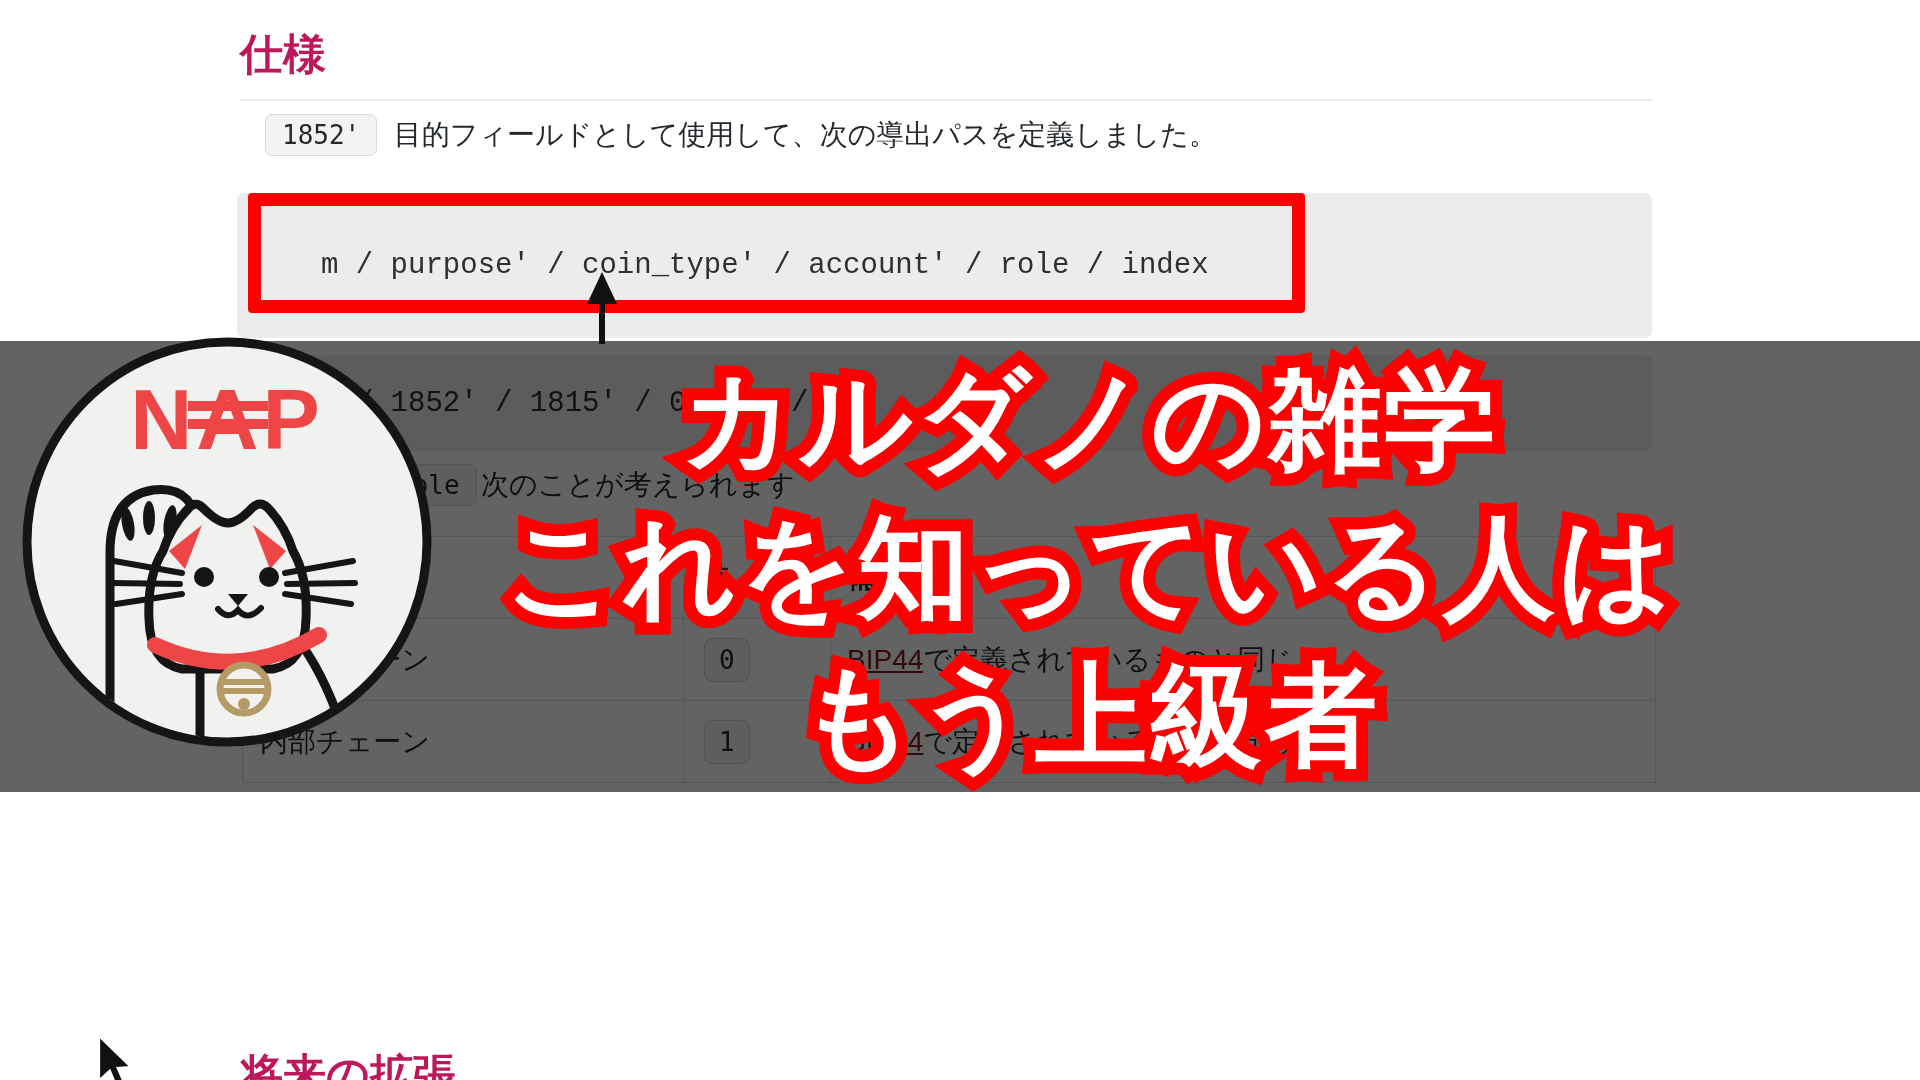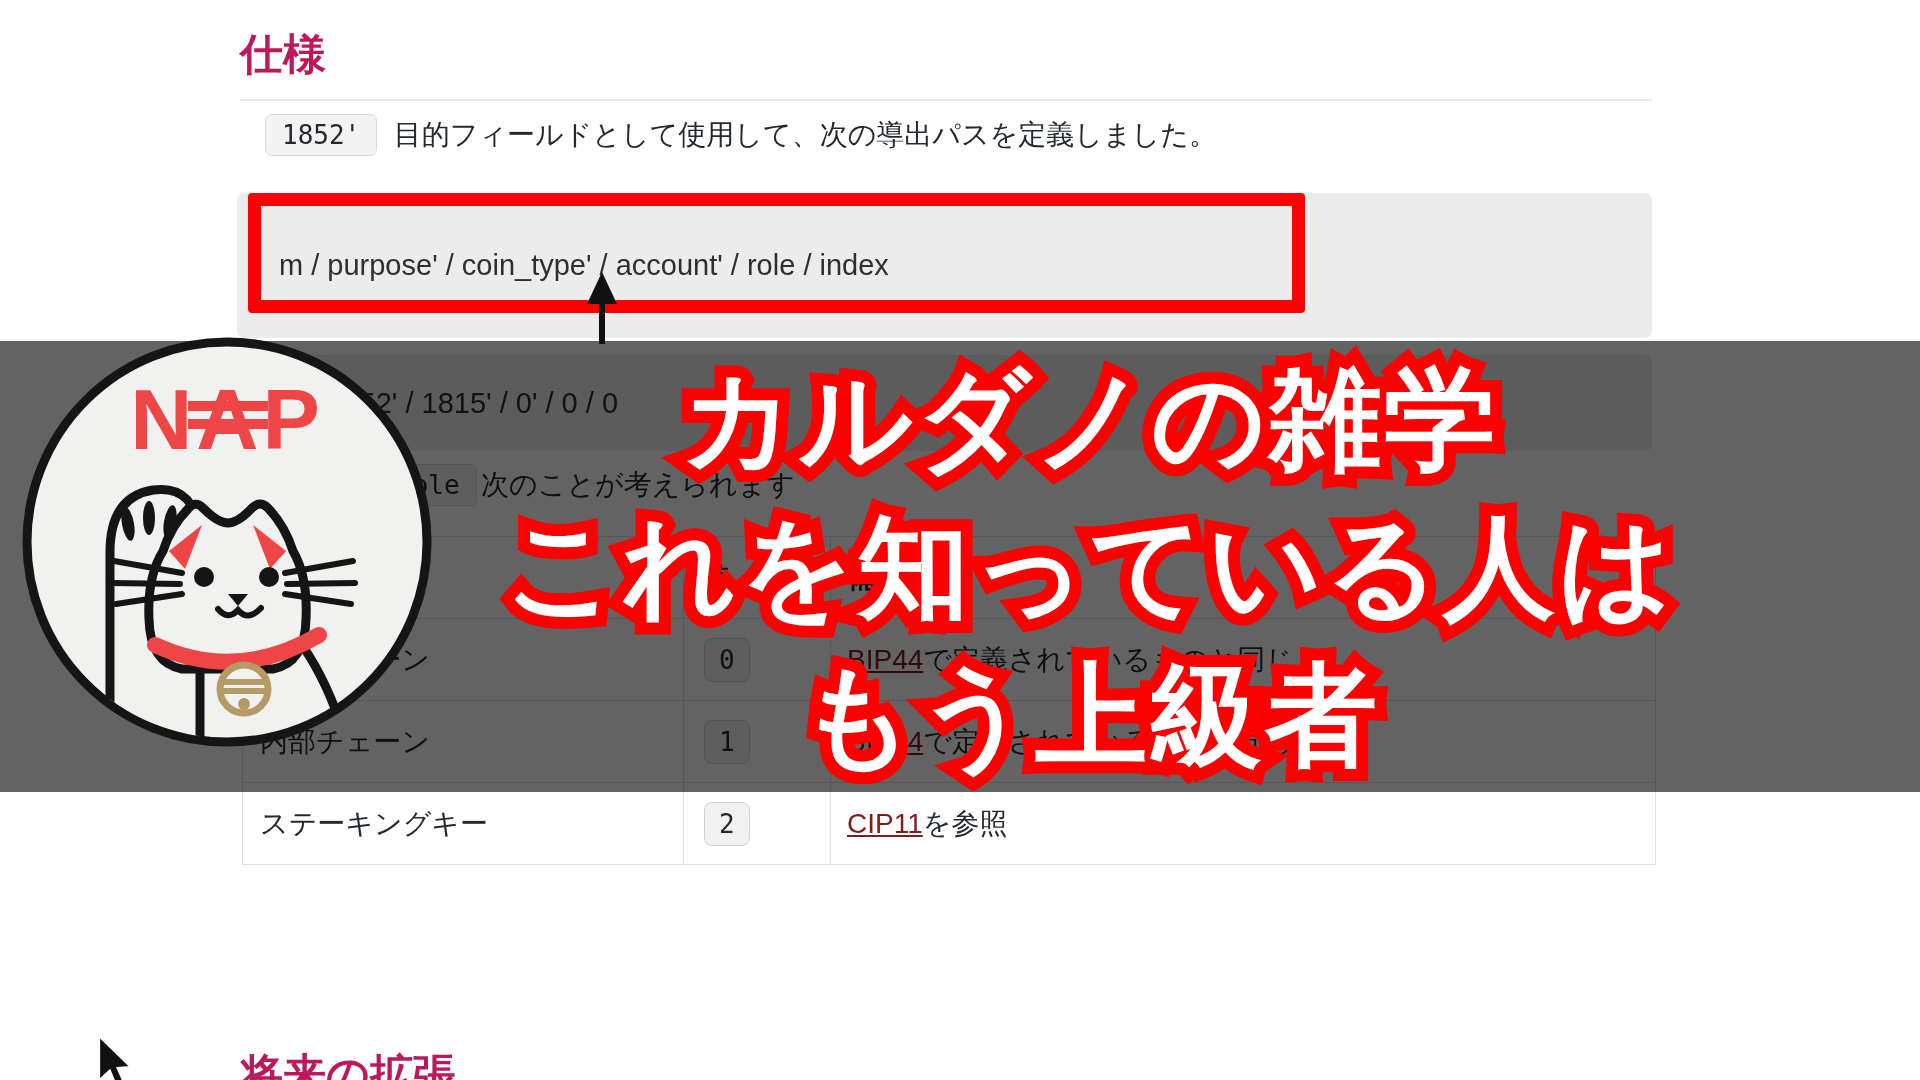--- a/index.html
+++ b/index.html
@@ -8,22 +8,22 @@
   .abs{position:absolute;}
 
   
   #doc{position:absolute;inset:0;z-index:1;}
   .h2{font-size:43px;font-weight:bold;color:#be185d;}
   .hrule{height:2px;background:#e7e9eb;}
   .body-text{font-size:28px;color:#24292e;line-height:54px;}
   .inline-code{display:inline-block;font-family:"DejaVu Sans Mono",monospace;
        font-size:26px;background:#f3f3f3;border:1px solid #d9d9d9;border-radius:7px;
        padding:5px 16px;color:#24292e;margin-left:28px;}
-  .codeblock{background:#ececec;border-radius:7px;font-family:Liberation Sans, sans-serif;
-       font-size:29px;color:#2f2f2f;display:flex;align-items:center;padding-left:42px;box-sizing:border-box;}
+  .codeblock{background:#ececec;border-radius:7px;font-family:Liberation Mono, monospace;
+       font-size:29px;color:#2f2f2f;display:flex;align-items:center;padding-left:84px;box-sizing:border-box;}
   .tbl{border-collapse:collapse;table-layout:fixed;background:#fff;}
   .tbl th,.tbl td{border:1px solid #dcdfe3;font-size:28px;text-align:left;
        padding:0 0 0 17px;height:82px;box-sizing:border-box;font-weight:normal;}
   .tbl th{font-weight:bold;}
   .val-badge{display:inline-block;font-family:"DejaVu Sans Mono",monospace;font-size:26px;
        background:#f1f1f1;border:1px solid #d2d2d2;border-radius:8px;padding:6px 14px;}
   a.doc-link{color:#7f1d1d;text-decoration:underline;cursor:pointer;}
 
   
   #band{position:absolute;left:0;top:341px;width:1920px;height:451px;
@@ -85,27 +85,20 @@
           <span class="val-badge">0</span></td>
         <td style="padding-left:16px;">
           <a class="doc-link">BIP44</a><span>で定義されているものと同じ</span></td>
       </tr>
       <tr>
         <td>内部チェーン</td>
         <td style="padding-left:20px;">
           <span class="val-badge">1</span></td>
         <td style="padding-left:16px;">
           <a class="doc-link">BIP44</a><span>で定義されているものと同じ</span></td>
-      </tr>
-      <tr>
-        <td>ステーキングキー</td>
-        <td style="padding-left:20px;">
-          <span class="val-badge">2</span></td>
-        <td style="padding-left:16px;">
-          <a class="doc-link">CIP11</a><span>を参照</span></td>
       </tr>
     </tbody>
       </table>
 
 
     <div class="abs h2" style="left:240px;top:1046px;">将来の拡張</div>
   </div>
 
   <div id="band"></div>
 

